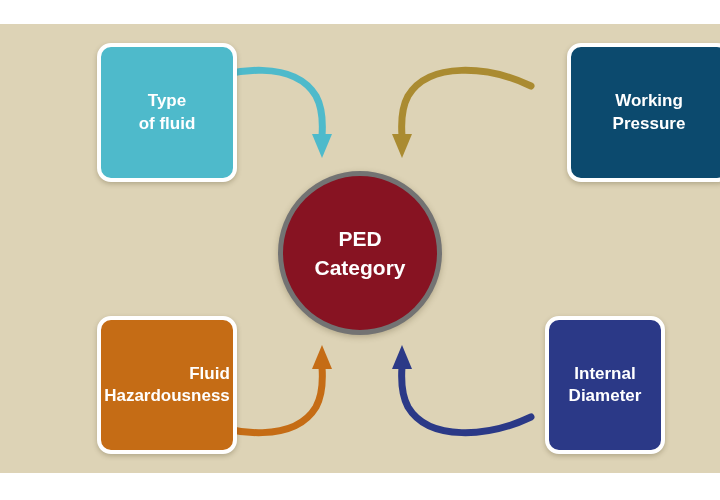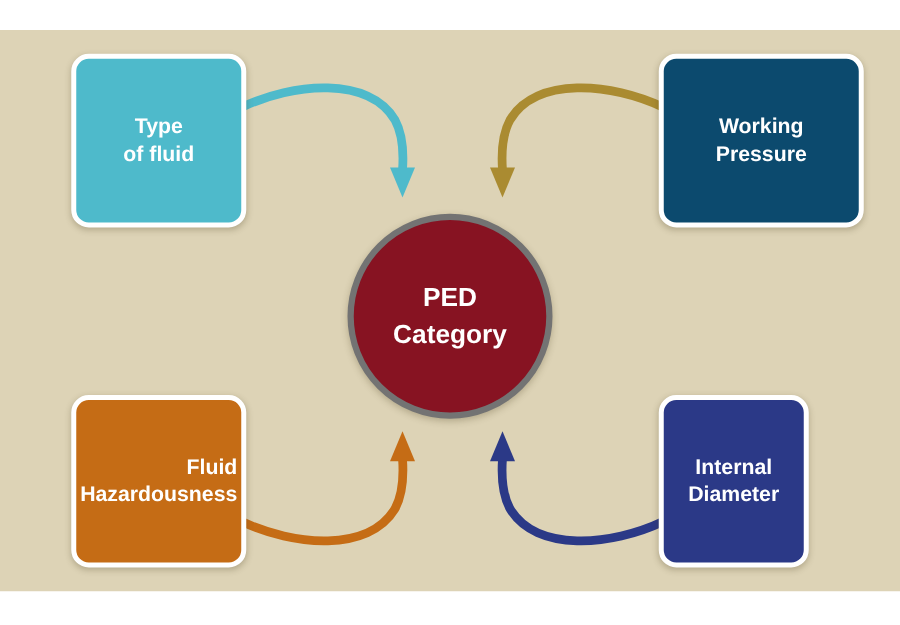--- a/index.html
+++ b/index.html
@@ -43,32 +43,33 @@
     color: #ffffff;
     font-weight: bold;
     white-space: pre-line;
   }
   .box {
     border: 4px solid #ffffff;
     border-radius: 14px;
     font-size: 17px;
     line-height: 1.3;
     box-shadow: 0 2px 5px rgba(70, 58, 25, 0.28);
+    margin-left: 40px;
   }
   .circle {
     border: 5px solid #737373;
     border-radius: 50%;
     font-size: 21px;
     line-height: 1.4;
     box-shadow: 0 2px 6px rgba(70, 58, 25, 0.28);
   }
   .node-type-of-fluid       { left: 57px;  top: 43px;  width: 140px; height: 139px; background: #4ebacb; }
   .node-working-pressure    { left: 527px; top: 43px;  width: 164px; height: 139px; background: #0c4a6e; }
   .node-fluid-hazardousness { left: 57px;  top: 316px; width: 140px; height: 138px; background: #c56c15; text-align: right; }
-  .node-internal-diameter   { left: 527px; top: 316px; width: 120px; height: 138px; background: #2b3987; justify-content: center; }
+  .node-internal-diameter   { left: 505px; top: 316px; width: 120px; height: 138px; background: #2b3987; justify-content: center; }
   .node-ped-category        { left: 278px; top: 171px; width: 164px; height: 164px; background: #871322; }
 </style>
 </head>
 <body>
 
 <div class="stage">
 
   <div class="panel"></div>
 
   <svg class="arrows" viewBox="0 0 720 500" xmlns="http://www.w3.org/2000/svg">

